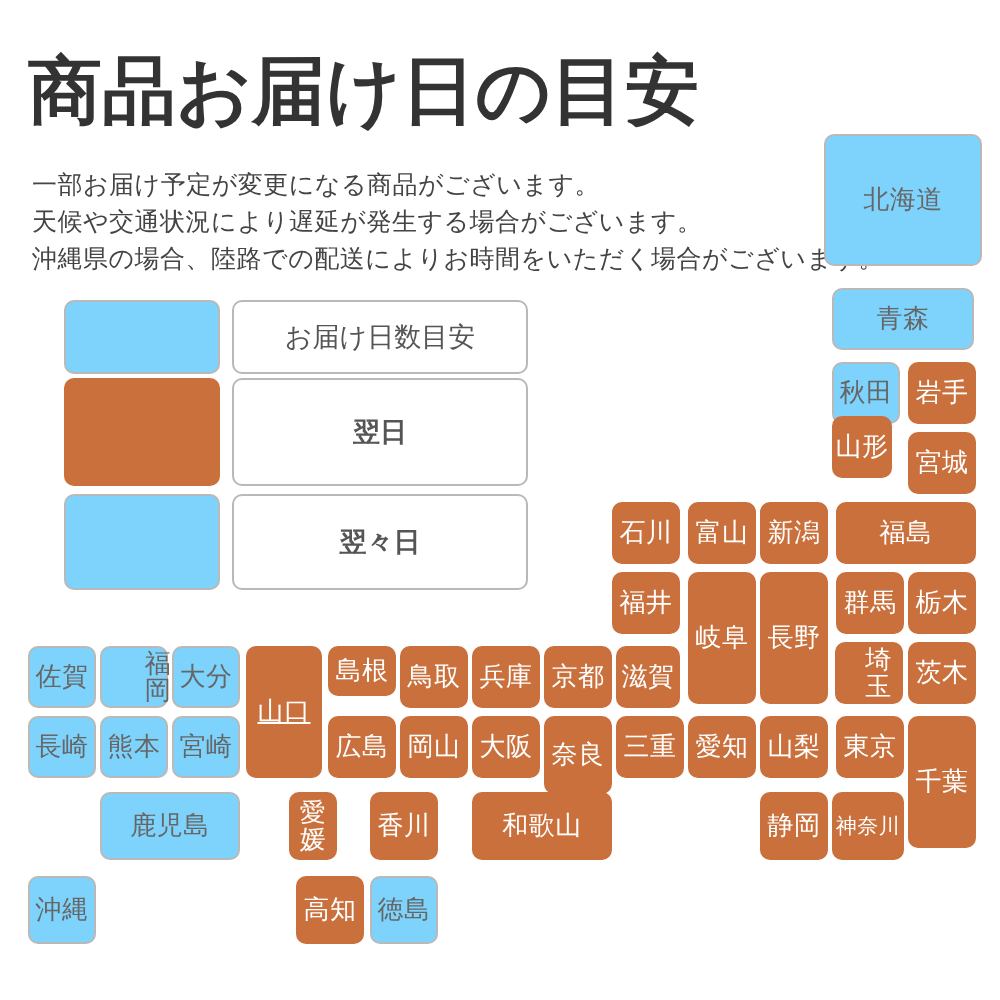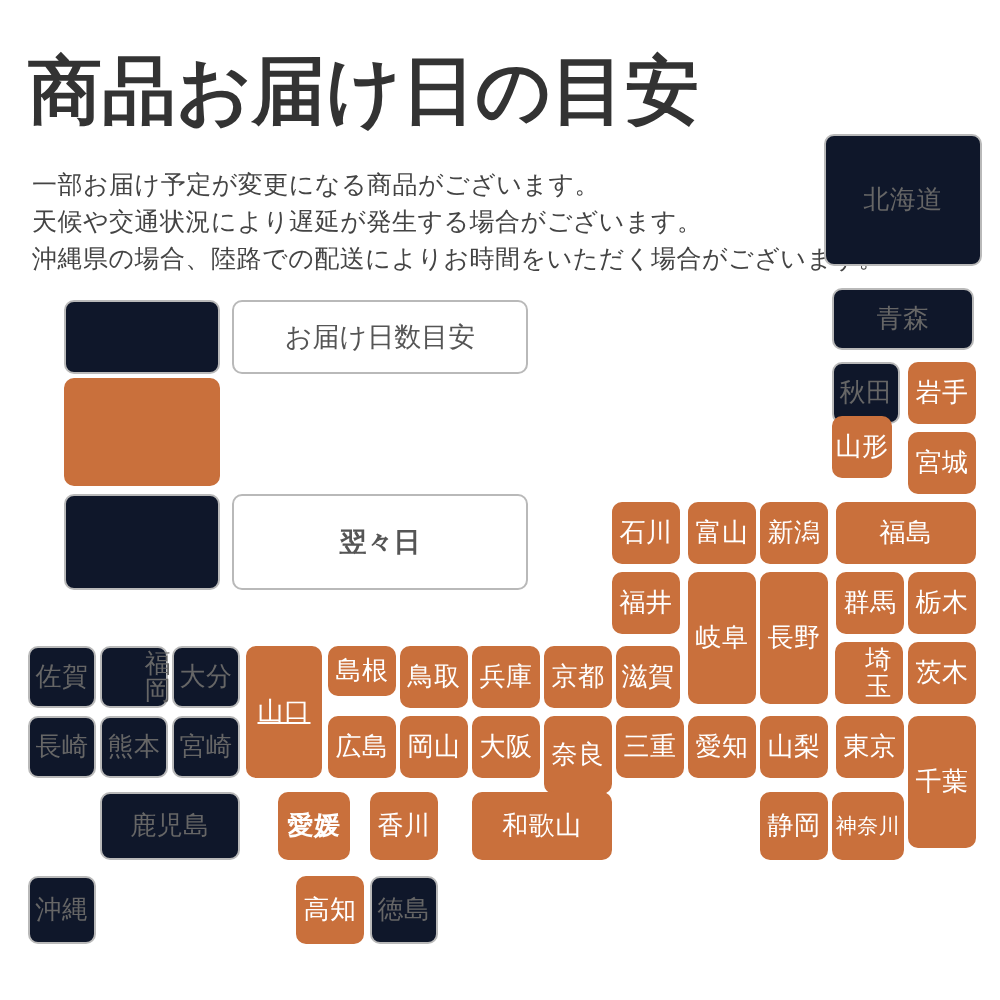--- a/index.html
+++ b/index.html
@@ -46,21 +46,21 @@
     border-radius: 10px;
     display: flex;
     align-items: center;
     justify-content: center;
     text-align: center;
     line-height: 1.05;
     font-size: 26px;
     letter-spacing: 0.5px;
   }
   .cell.white {
-    background: #0f172a;
+    background: #7dd3fc;
     border: 2px solid #b9b9b9;
     color: #666666;
   }
   .cell.orange {
     background: #c9703c;
     border: 2px solid #c9703c;
     color: #ffffff;
   }
   .cell.small { font-size: 21px; }
 
@@ -87,20 +87,21 @@
   <div class="abs" id="title">商品お届け日の目安</div>
 
   <div class="abs note" id="note1">一部お届け予定が変更になる商品がございます。</div>
   <div class="abs note" id="note2">天候や交通状況により遅延が発生する場合がございます。</div>
   <div class="abs note" id="note3">沖縄県の場合、陸路での配送によりお時間をいただく場合がございます。</div>
 
   <div class="abs legend-swatch cell white" style="left:64px; top:300px; width:156px; height:74px;"></div>
   <div class="abs legend-label head" style="left:232px; top:300px; width:296px; height:74px;">お届け日数目安</div>
 
   <div class="abs legend-swatch" style="left:64px; top:378px; width:156px; height:108px; background:#c9703c; border:2px solid #c9703c;"></div>
+  <div class="abs legend-label" style="left:232px; top:378px; width:296px; height:108px;">翌日</div>
 
   <div class="abs legend-swatch cell white" style="left:64px; top:494px; width:156px; height:96px;"></div>
   <div class="abs legend-label" style="left:232px; top:494px; width:296px; height:96px;">翌々日</div>
 
   <div id="map-layer">
       <div class="abs cell white" style="left: 824px; top: 134px; width: 158px; height: 132px;">北海道</div>
       <div class="abs cell white" style="left: 832px; top: 288px; width: 142px; height: 62px;">青森</div>
       <div class="abs cell white" style="left: 832px; top: 362px; width: 68px; height: 62px;">秋田</div>
       <div class="abs cell orange" style="left: 908px; top: 362px; width: 68px; height: 62px;">岩手</div>
       <div class="abs cell orange" style="left: 832px; top: 416px; width: 60px; height: 62px;">山形</div>
@@ -131,21 +132,21 @@
       <div class="abs cell orange" style="left: 328px; top: 716px; width: 68px; height: 62px;">広島</div>
       <div class="abs cell orange" style="left: 400px; top: 716px; width: 68px; height: 62px;">岡山</div>
       <div class="abs cell orange" style="left: 472px; top: 716px; width: 68px; height: 62px;">大阪</div>
       <div class="abs cell orange" style="left: 544px; top: 716px; width: 68px; height: 78px;">奈良</div>
       <div class="abs cell orange" style="left: 616px; top: 716px; width: 68px; height: 62px;">三重</div>
       <div class="abs cell orange" style="left: 688px; top: 716px; width: 68px; height: 62px;">愛知</div>
       <div class="abs cell orange" style="left: 760px; top: 716px; width: 68px; height: 62px;">山梨</div>
       <div class="abs cell orange" style="left: 836px; top: 716px; width: 68px; height: 62px;">東京</div>
       <div class="abs cell orange" style="left: 908px; top: 716px; width: 68px; height: 132px;">千葉</div>
       <div class="abs cell white" style="left: 100px; top: 792px; width: 140px; height: 68px;">鹿児島</div>
-      <div class="abs cell orange" style="left: 278px; top: 792px; width: 72px; height: 68px; font-weight: bold;">愛媛</div>
+      <div class="abs cell orange" style="left: 289px; top: 792px; width: 48px; height: 68px;">愛媛</div>
       <div class="abs cell orange" style="left: 370px; top: 792px; width: 68px; height: 68px;">香川</div>
       <div class="abs cell orange" style="left: 472px; top: 792px; width: 140px; height: 68px;">和歌山</div>
       <div class="abs cell orange" style="left: 760px; top: 792px; width: 68px; height: 68px;">静岡</div>
       <div class="abs cell orange small" style="left: 832px; top: 792px; width: 72px; height: 68px;">神奈川</div>
       <div class="abs cell orange" style="left: 296px; top: 876px; width: 68px; height: 68px;">高知</div>
       <div class="abs cell white" style="left: 370px; top: 876px; width: 68px; height: 68px;">徳島</div>
       <div class="abs cell white" style="left: 28px; top: 876px; width: 68px; height: 68px;">沖縄</div>
     </div>
 
 </div>

